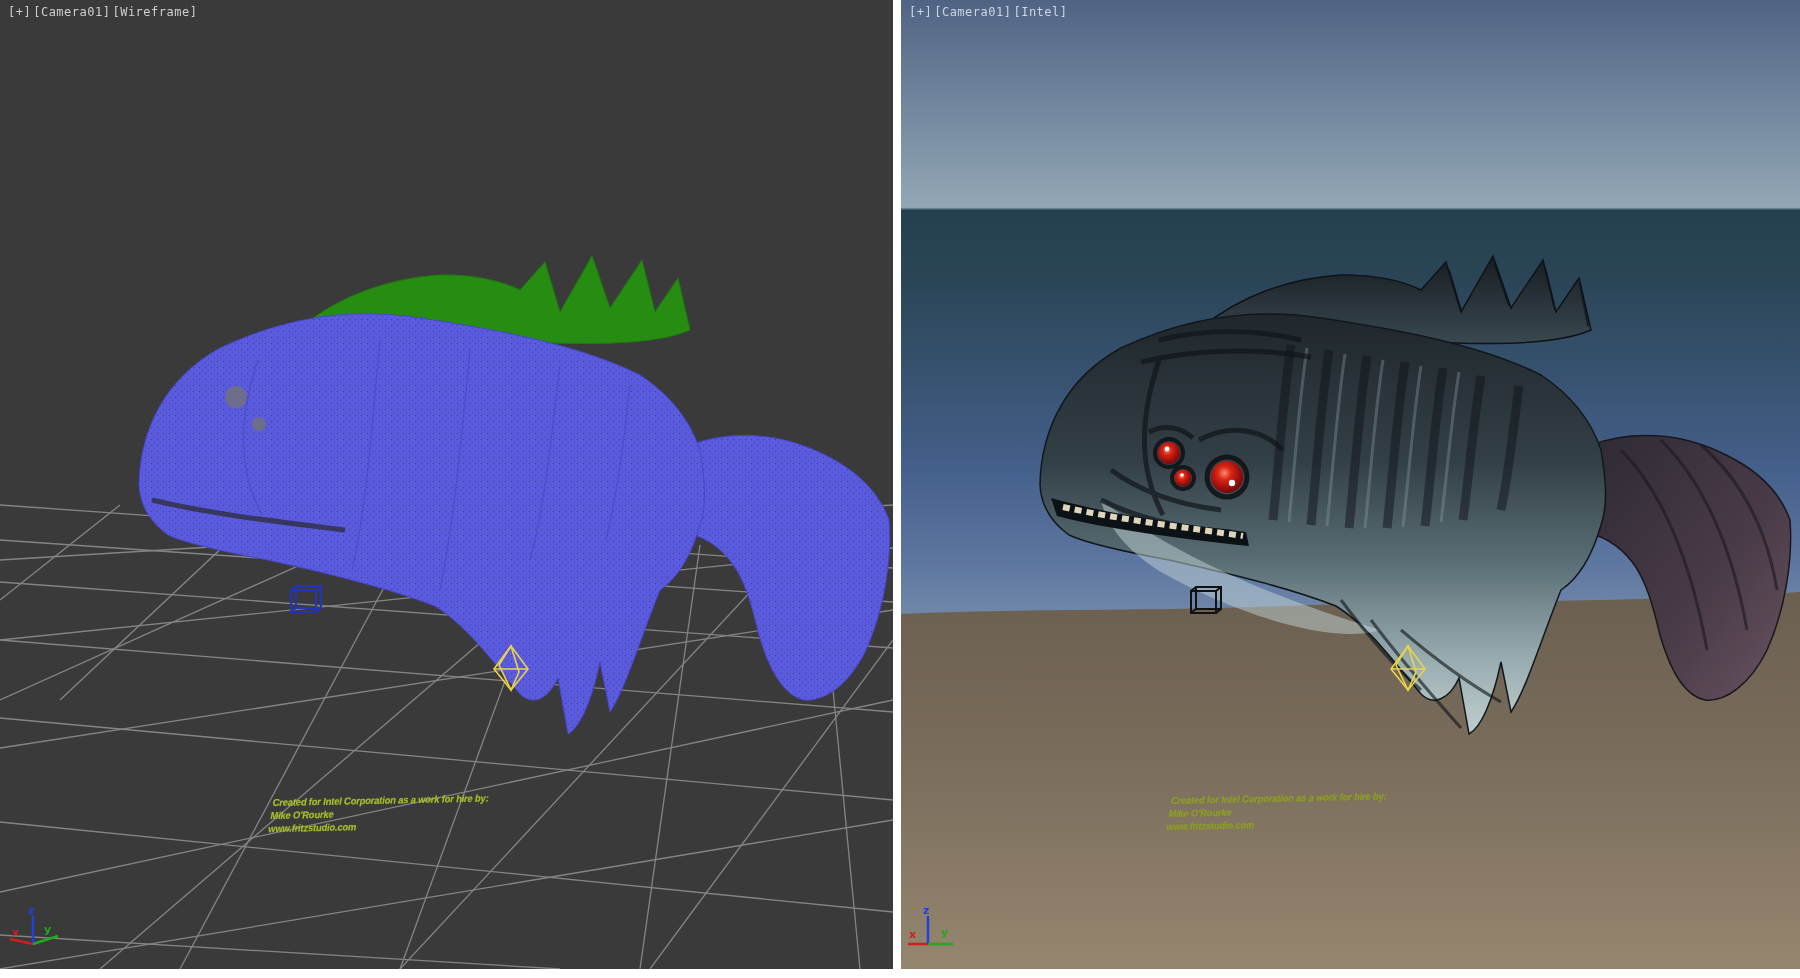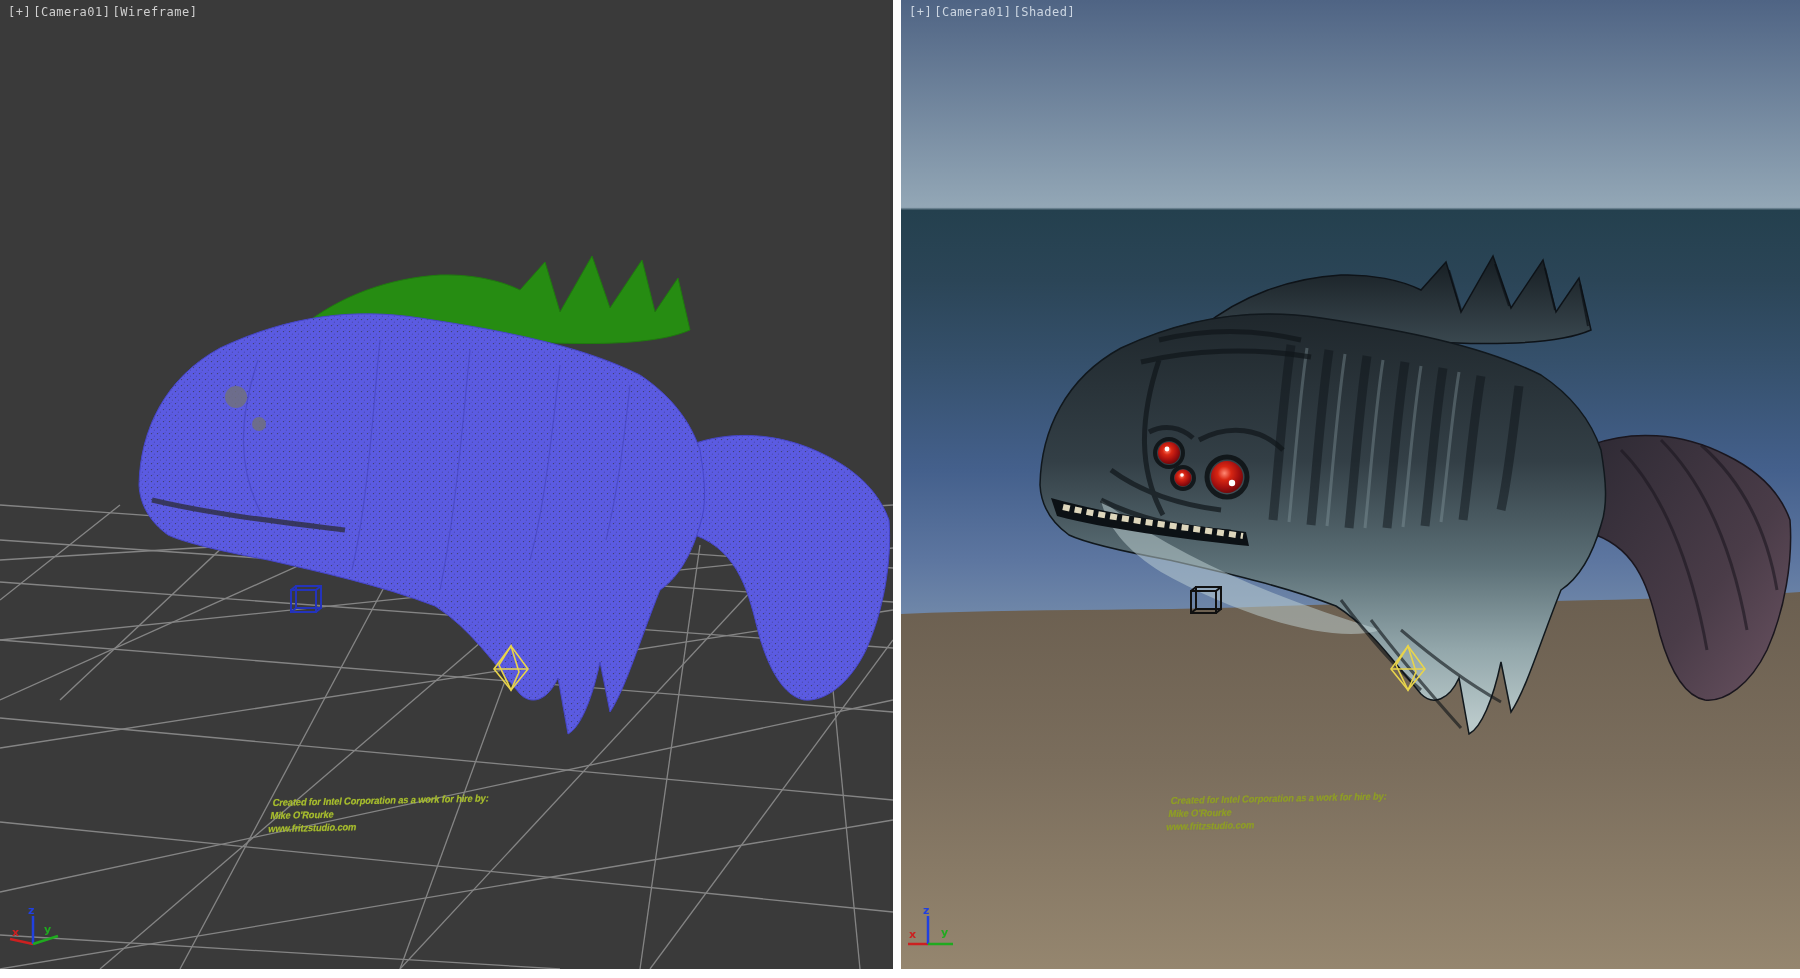--- a/index.html
+++ b/index.html
@@ -149,21 +149,21 @@
 </div>
 
 <div class="splitter"></div>
 <div class="bottom-strip"></div>
 
 <div class="viewport" id="vp-right">
 
   <div class="vp-label">
     <span>[+]</span>
     <span>[Camera01]</span>
-    <span>[Shaded]</span>
+    <span>[Intel]</span>
   </div>
 
   <svg width="899" height="969" viewBox="0 0 899 969">
     <defs>
       <linearGradient id="groundGrad" x1="0" y1="0" x2="0" y2="1">
         <stop offset="0%" stop-color="#6b5f50"></stop>
         <stop offset="45%" stop-color="#7a6d5c"></stop>
         <stop offset="100%" stop-color="#95866f"></stop>
       </linearGradient>
       <linearGradient id="bodyGrad" x1="0" y1="0" x2="0" y2="1">

